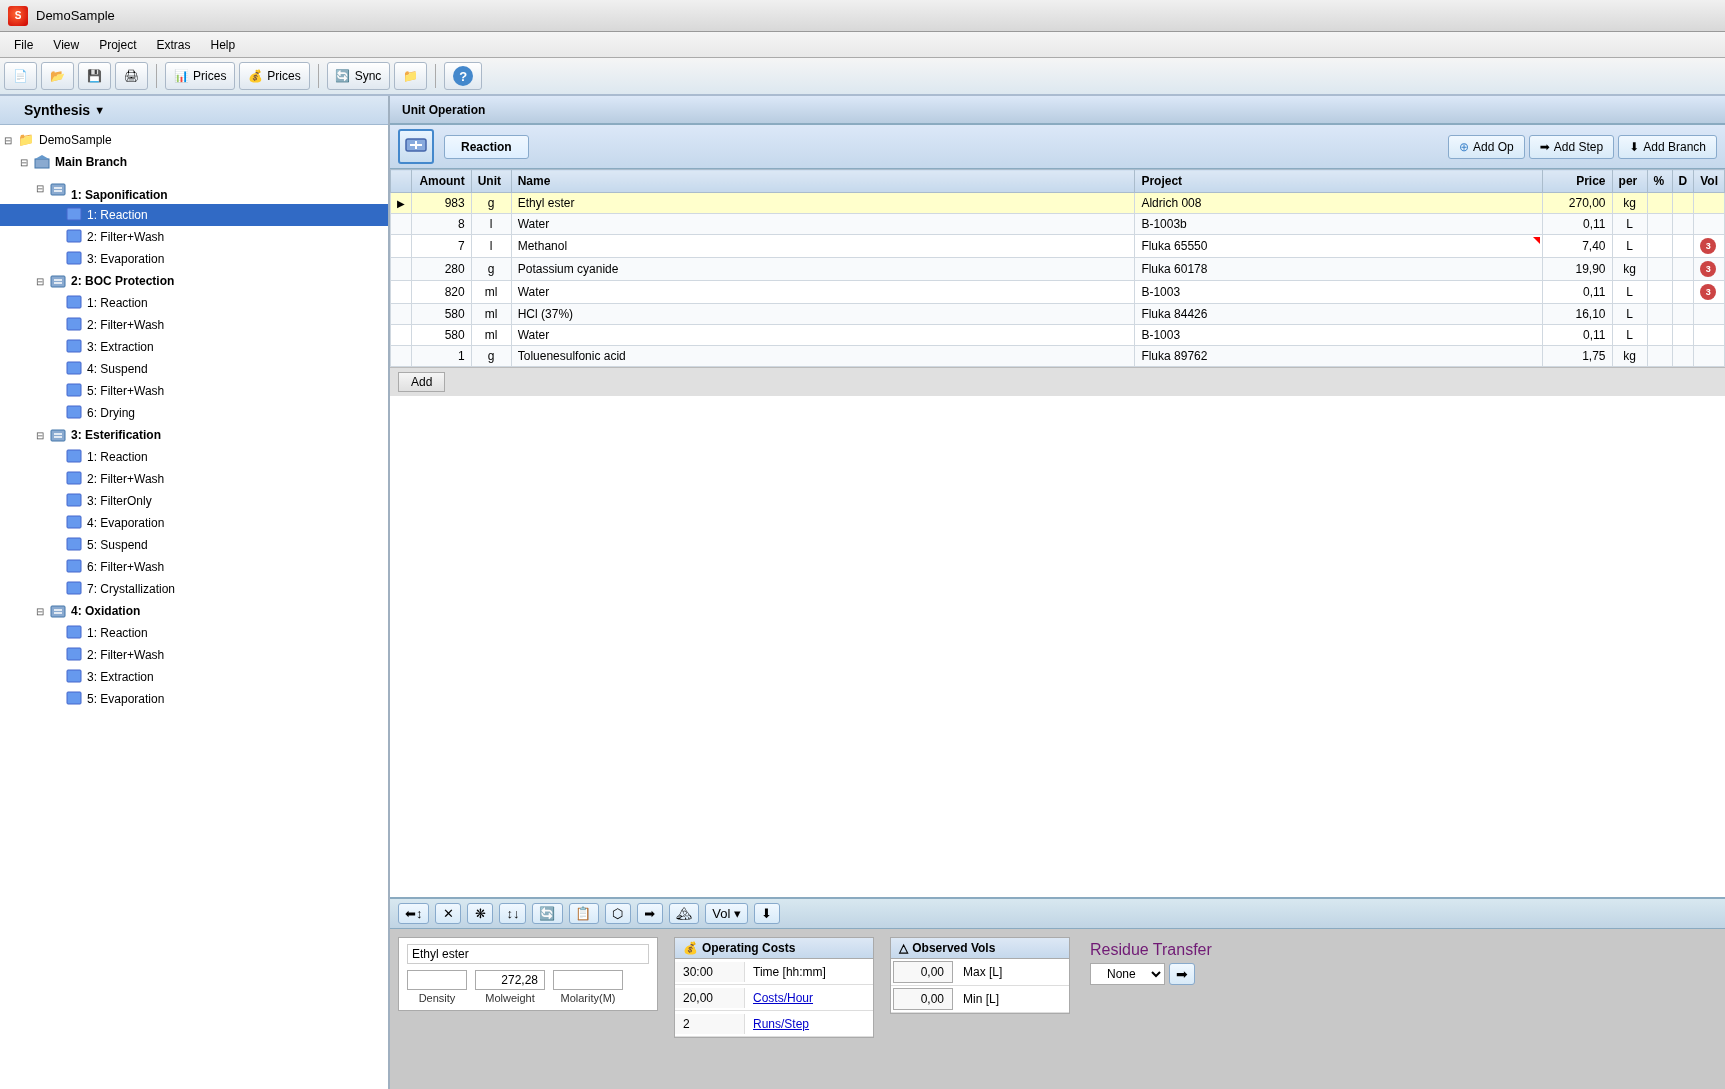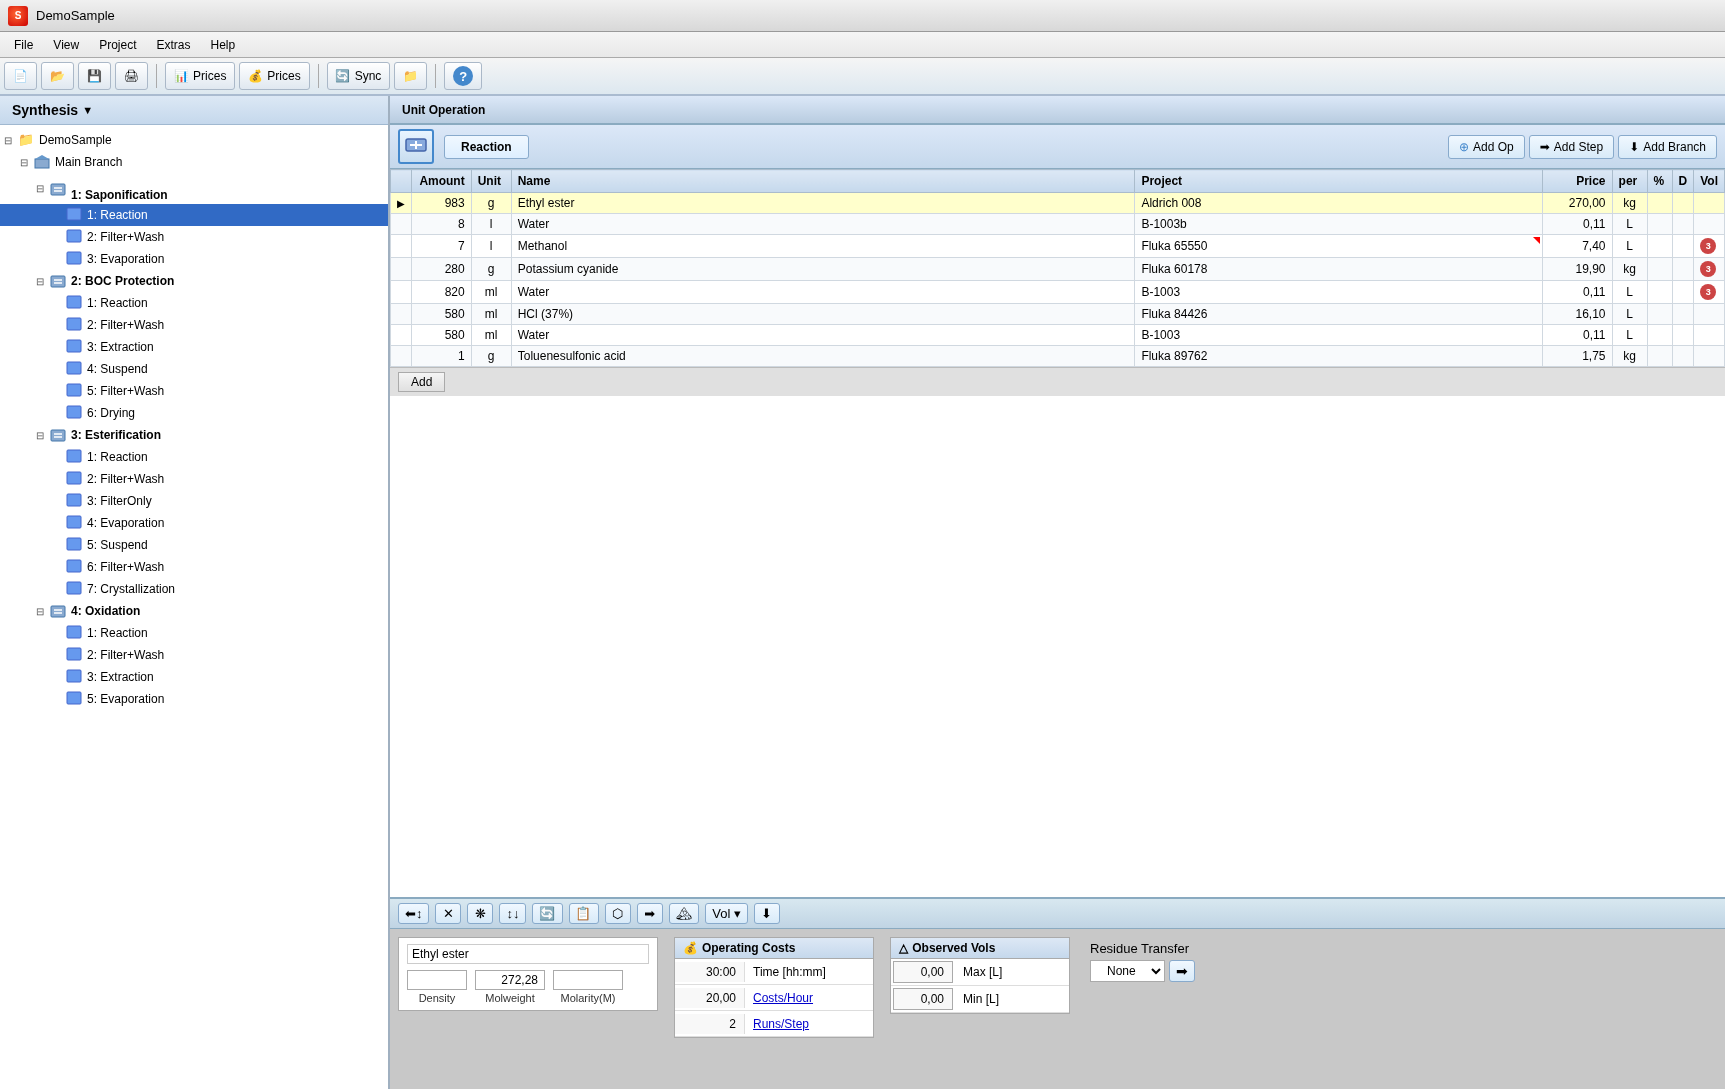--- a/index.html
+++ b/index.html
@@ -75,21 +75,21 @@
       width: 390px;
       background: #ffffff;
       border-right: 2px solid #a0b0c0;
       display: flex;
       flex-direction: column;
       overflow: hidden;
     }
 
     .synthesis-header {
       background: linear-gradient(to bottom, #dce8f5, #c5d8ec);
-      padding: 6px 12px;
+      padding: 6px 24px;
       font-weight: bold;
       font-size: 14px;
       border-bottom: 1px solid #a0b8d0;
       display: flex;
       align-items: center;
       gap: 4px;
     }
 
     .tree-container {
       flex: 1;
@@ -319,21 +319,21 @@
     .op-costs-row {
       display: flex;
       align-items: center;
       border-bottom: 1px solid #ddd;
       min-height: 26px;
     }
     .op-costs-value {
       padding: 3px 8px;
       border-right: 1px solid #ddd;
       min-width: 70px;
-      text-align: right;
+      text-align: left;
       background: #f8f8f8;
     }
     .op-costs-link {
       padding: 3px 8px;
       color: #0000cc;
       cursor: pointer;
       text-decoration: underline;
       font-size: 12px;
     }
 
@@ -372,22 +372,22 @@
       font-size: 12px;
     }
 
     .residue-transfer {
       display: flex;
       flex-direction: column;
       gap: 4px;
       padding: 4px;
     }
     .residue-label {
-      font-size: 13px;
-      color: #000000;
+      font-size: 16px;
+      color: #701a75;
     }
     .residue-controls {
       display: flex;
       align-items: center;
       gap: 4px;
     }
     .residue-select {
       border: 1px solid #aaa;
       padding: 2px 12px;
       background: white;
@@ -490,21 +490,21 @@
 
       <div class="tree-item">
         <span class="tree-indent"></span>
         <span class="tree-expand">⊟</span>
         <span class="tree-icon">
           <svg width="16" height="16" viewBox="0 0 16 16">
             <rect x="1" y="5" width="14" height="9" fill="#8aaad0" stroke="#4477aa" stroke-width="1"></rect>
             <polygon points="8,1 15,5 1,5" fill="#6699cc"></polygon>
           </svg>
         </span>
-        <span class="tree-label" style="font-weight:normal;">Main Branch</span>
+        <span class="tree-label" style="font-weight:bold;">Main Branch</span>
       </div>
 
       <div class="tree-item">
         <span class="tree-indent"></span>
         <span class="tree-indent"></span>
         <span class="tree-expand">⊟</span>
         <span class="tree-icon">
           <svg width="16" height="16">
               <rect x="1" y="3" width="14" height="11" fill="#8aaad0" stroke="#4477aa" stroke-width="1" rx="1"></rect>
               <line x1="4" y1="7" x2="12" y2="7" stroke="white" stroke-width="1.5"></line>

